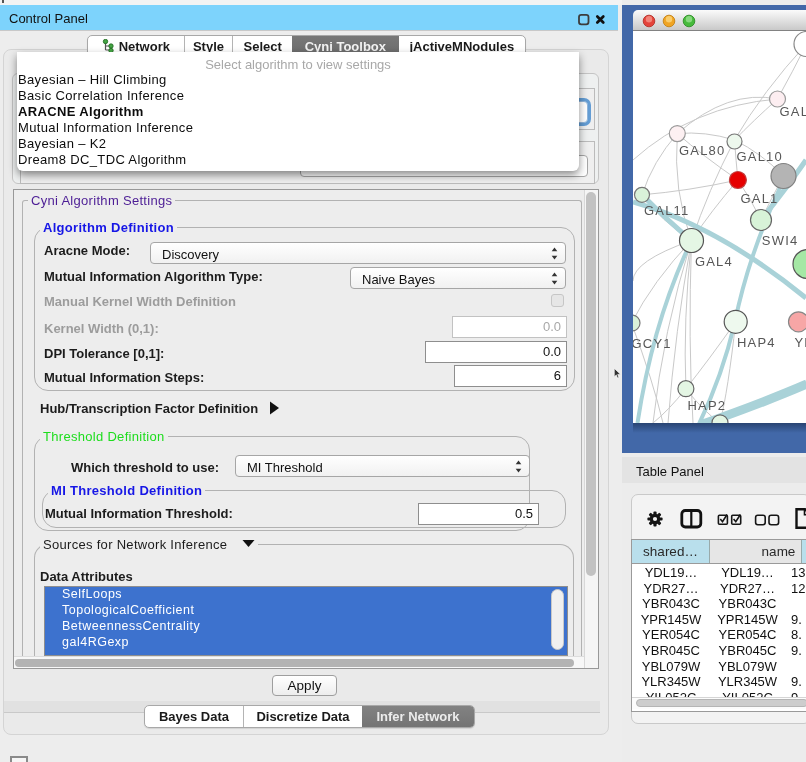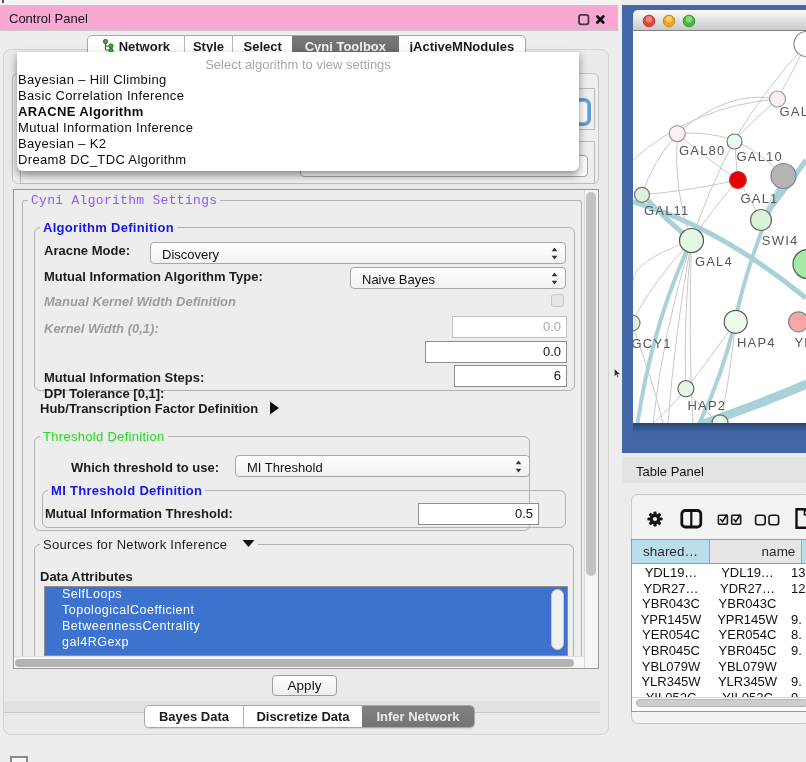--- a/index.html
+++ b/index.html
@@ -1,34 +1,34 @@
 <!DOCTYPE html>
 <html><head>
 <meta charset="utf-8">
 <style>
 * { margin:0; padding:0; box-sizing:border-box; }
 html,body { width:806px; height:762px; overflow:hidden; }
 body { background:#ececec; font-family:"Liberation Sans", sans-serif; position:relative; }
 .abs { position:absolute; }
 .b { font-weight:bold;text-align:right; }
 .lbl { font-size:13px; font-weight:bold; color:#1c1c1c; white-space:nowrap; }
-.glbl { font-size:13px; font-weight:bold; color:#9c9c9c; white-space:nowrap;font-style:italic; }
+.glbl { font-size:13px; font-weight:bold; color:#9c9c9c; white-space:nowrap; }
 .combo { position:absolute; background:linear-gradient(#ffffff,#f1f1f1); border:1px solid #a6a6a6; border-radius:4px; font-size:13px; color:#111; }
 .combo .ctext { position:absolute; left:11px; top:4px; }
 .carr { position:absolute; right:7px; top:4px; width:7px; height:13px; }
 .tfield { position:absolute; background:#fff; border:1px solid #8e8e8e; font-size:13px; color:#111; text-align:right; padding-right:5px; }
-.group { position:absolute; border:1px solid #b2b2b2; border-radius:6px; }
+.group { position:absolute; border:1px solid #b2b2b2; border-radius:14px; }
 .gtitle { position:absolute; top:-8px; left:5px; background:#ededed; padding:0 3px; font-size:13px; letter-spacing:0.3px; white-space:nowrap; }
 </style>
 </head>
 <body>
 
 <div class="abs" style="left:0;top:0;width:622px;height:762px;background:#ededed;"></div>
 <div class="abs" style="left:0;top:0;width:622px;height:5px;background:#f3f3f3;"></div>
-<div class="abs" style="left:0;top:5px;width:618px;height:26px;background:#f9a8d4;border-bottom:1px solid #c8c8c8;">
+<div class="abs" style="left:0;top:5px;width:618px;height:26px;background:#7dd3fc;border-bottom:1px solid #c8c8c8;">
   <div class="abs" style="left:9px;top:6px;font-size:13px;color:#111;">Control Panel</div>
 </div>
 <div class="abs" style="left:2px;top:0;width:1.5px;height:3px;background:#555;"></div>
 
 <svg class="abs" style="left:576px;top:13px;" width="34" height="13" viewBox="0 0 34 13">
   <rect x="3" y="1.8" width="9.5" height="9.5" rx="2.3" fill="none" stroke="#3c3c3c" stroke-width="1.8"></rect>
   <path d="M21.3 2 L27.3 8 M27.3 2 L21.3 8" transform="translate(0,1.5)" stroke="#111" stroke-width="2.7" stroke-linecap="round" fill="none"></path>
 </svg>
 
 <div class="abs" style="left:3px;top:49px;width:606px;height:686px;background:#eaeaea;border:1px solid #d4d4d4;border-radius:8px;"></div>
@@ -50,21 +50,21 @@
 
 <div class="abs" style="left:12px;top:73px;width:587px;height:111px;background:#eef0f0;border:1px solid #c4c4c4;border-radius:6px;"></div>
 <div class="abs" style="left:20px;top:88px;width:575px;height:42px;background:#efefef;border:1px solid #bbb;"></div>
 <div class="abs" style="left:300px;top:101px;width:288px;height:22px;background:#fff;border:1px solid #90b6dc;border-radius:4px;box-shadow:0 0 0 3px #649dd4;"></div>
 <div class="abs" style="left:20px;top:141px;width:575px;height:43px;background:#efefef;border:1px solid #bbb;"></div>
 <div class="abs" style="left:300px;top:155px;width:288px;height:22px;background:#fff;border:1px solid #a6a6a6;border-radius:4px;"></div>
 
 <div class="abs" id="viewport" style="left:13px;top:189px;width:586px;height:480px;background:#ededed;border:1px solid #989898;overflow:hidden;">
 
   <div class="group" style="left:8px;top:10px;width:560px;height:478px;border-bottom:none;border-radius:3px 3px 0 0;">
-    <span class="gtitle" style="color:#8b5cf6;font-family:Liberation Mono, monospace;">Cyni Algorithm Settings</span>
+    <span class="gtitle" style="color:#4c1d95;">Cyni Algorithm Settings</span>
   </div>
 
   <div class="group" style="left:20px;top:37px;width:541px;height:164px;">
     <span class="gtitle" style="color:#1616e6;font-weight:bold;">Algorithm Definition</span>
   </div>
   <div class="lbl" style="position:absolute;left:30px;top:53px;">Aracne Mode:</div>
   <div class="combo" style="left:136px;top:52px;width:416px;height:22px;">
     <span class="ctext">Discovery</span>
     <svg class="carr" viewBox="0 0 7 13">
         <path d="M3.5 0.5 L6.3 4.2 H0.7 Z" fill="#333"></path>
@@ -76,21 +76,21 @@
     <span class="ctext">Naive Bayes</span>
     <svg class="carr" viewBox="0 0 7 13">
         <path d="M3.5 0.5 L6.3 4.2 H0.7 Z" fill="#333"></path>
         <path d="M3.5 12.5 L6.3 8.8 H0.7 Z" fill="#333"></path>
       </svg>
   </div>
   <div class="glbl" style="position:absolute;left:30px;top:104px;">Manual Kernel Width Definition</div>
   <div class="abs" style="left:537px;top:104px;width:13px;height:13px;background:#e6e6e6;border:1px solid #c6c6c6;border-radius:3px;"></div>
   <div class="glbl" style="position:absolute;left:30px;top:131px;">Kernel Width (0,1):</div>
   <div class="tfield" style="left:438px;top:126px;width:115px;height:22px;border-color:#c2c2c2;color:#a8a8a8;line-height:20px;">0.0</div>
-  <div class="lbl" style="position:absolute;left:30px;top:156px;margin-top:40px;">DPI Tolerance [0,1]:</div>
+  <div class="lbl" style="position:absolute;left:30px;top:156px;">DPI Tolerance [0,1]:</div>
   <div class="tfield" style="left:411px;top:151px;width:142px;height:22px;line-height:20px;">0.0</div>
   <div class="lbl" style="position:absolute;left:30px;top:180px;">Mutual Information Steps:</div>
   <div class="tfield" style="left:440px;top:175px;width:113px;height:22px;line-height:20px;">6</div>
 
   <div class="lbl" style="position:absolute;left:26px;top:211px;">Hub/Transcription Factor Definition</div>
   <svg class="abs" style="left:255px;top:211px;" width="11" height="14" viewBox="0 0 11 14">
       <path d="M1 0.5 L10 7 L1 13.5 Z" fill="#111"></path>
     </svg>
 
   <div class="group" style="left:20px;top:246px;width:496px;height:95px;">

